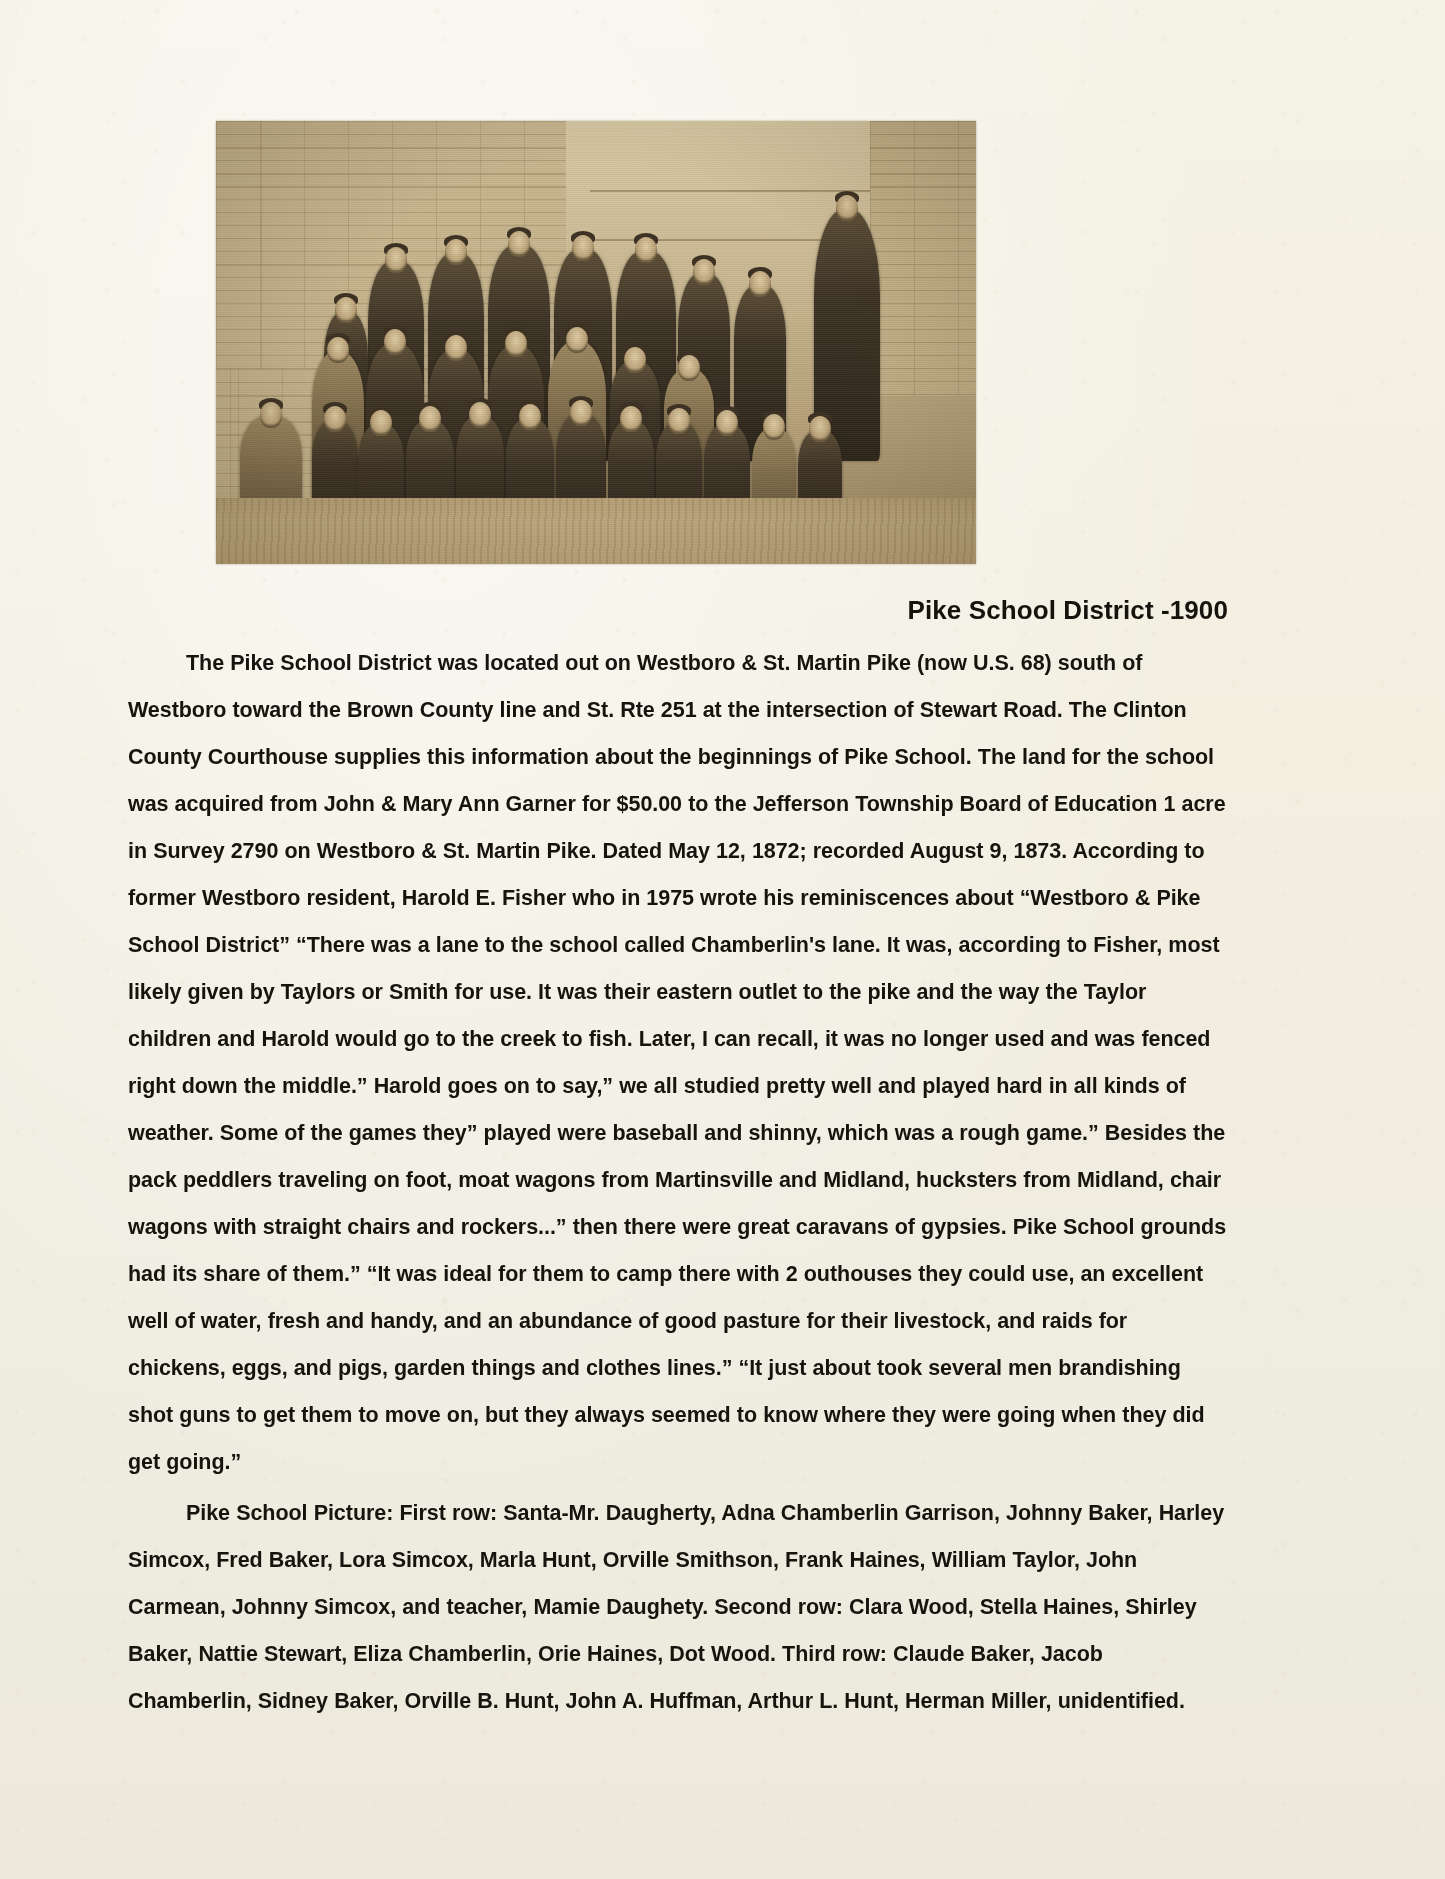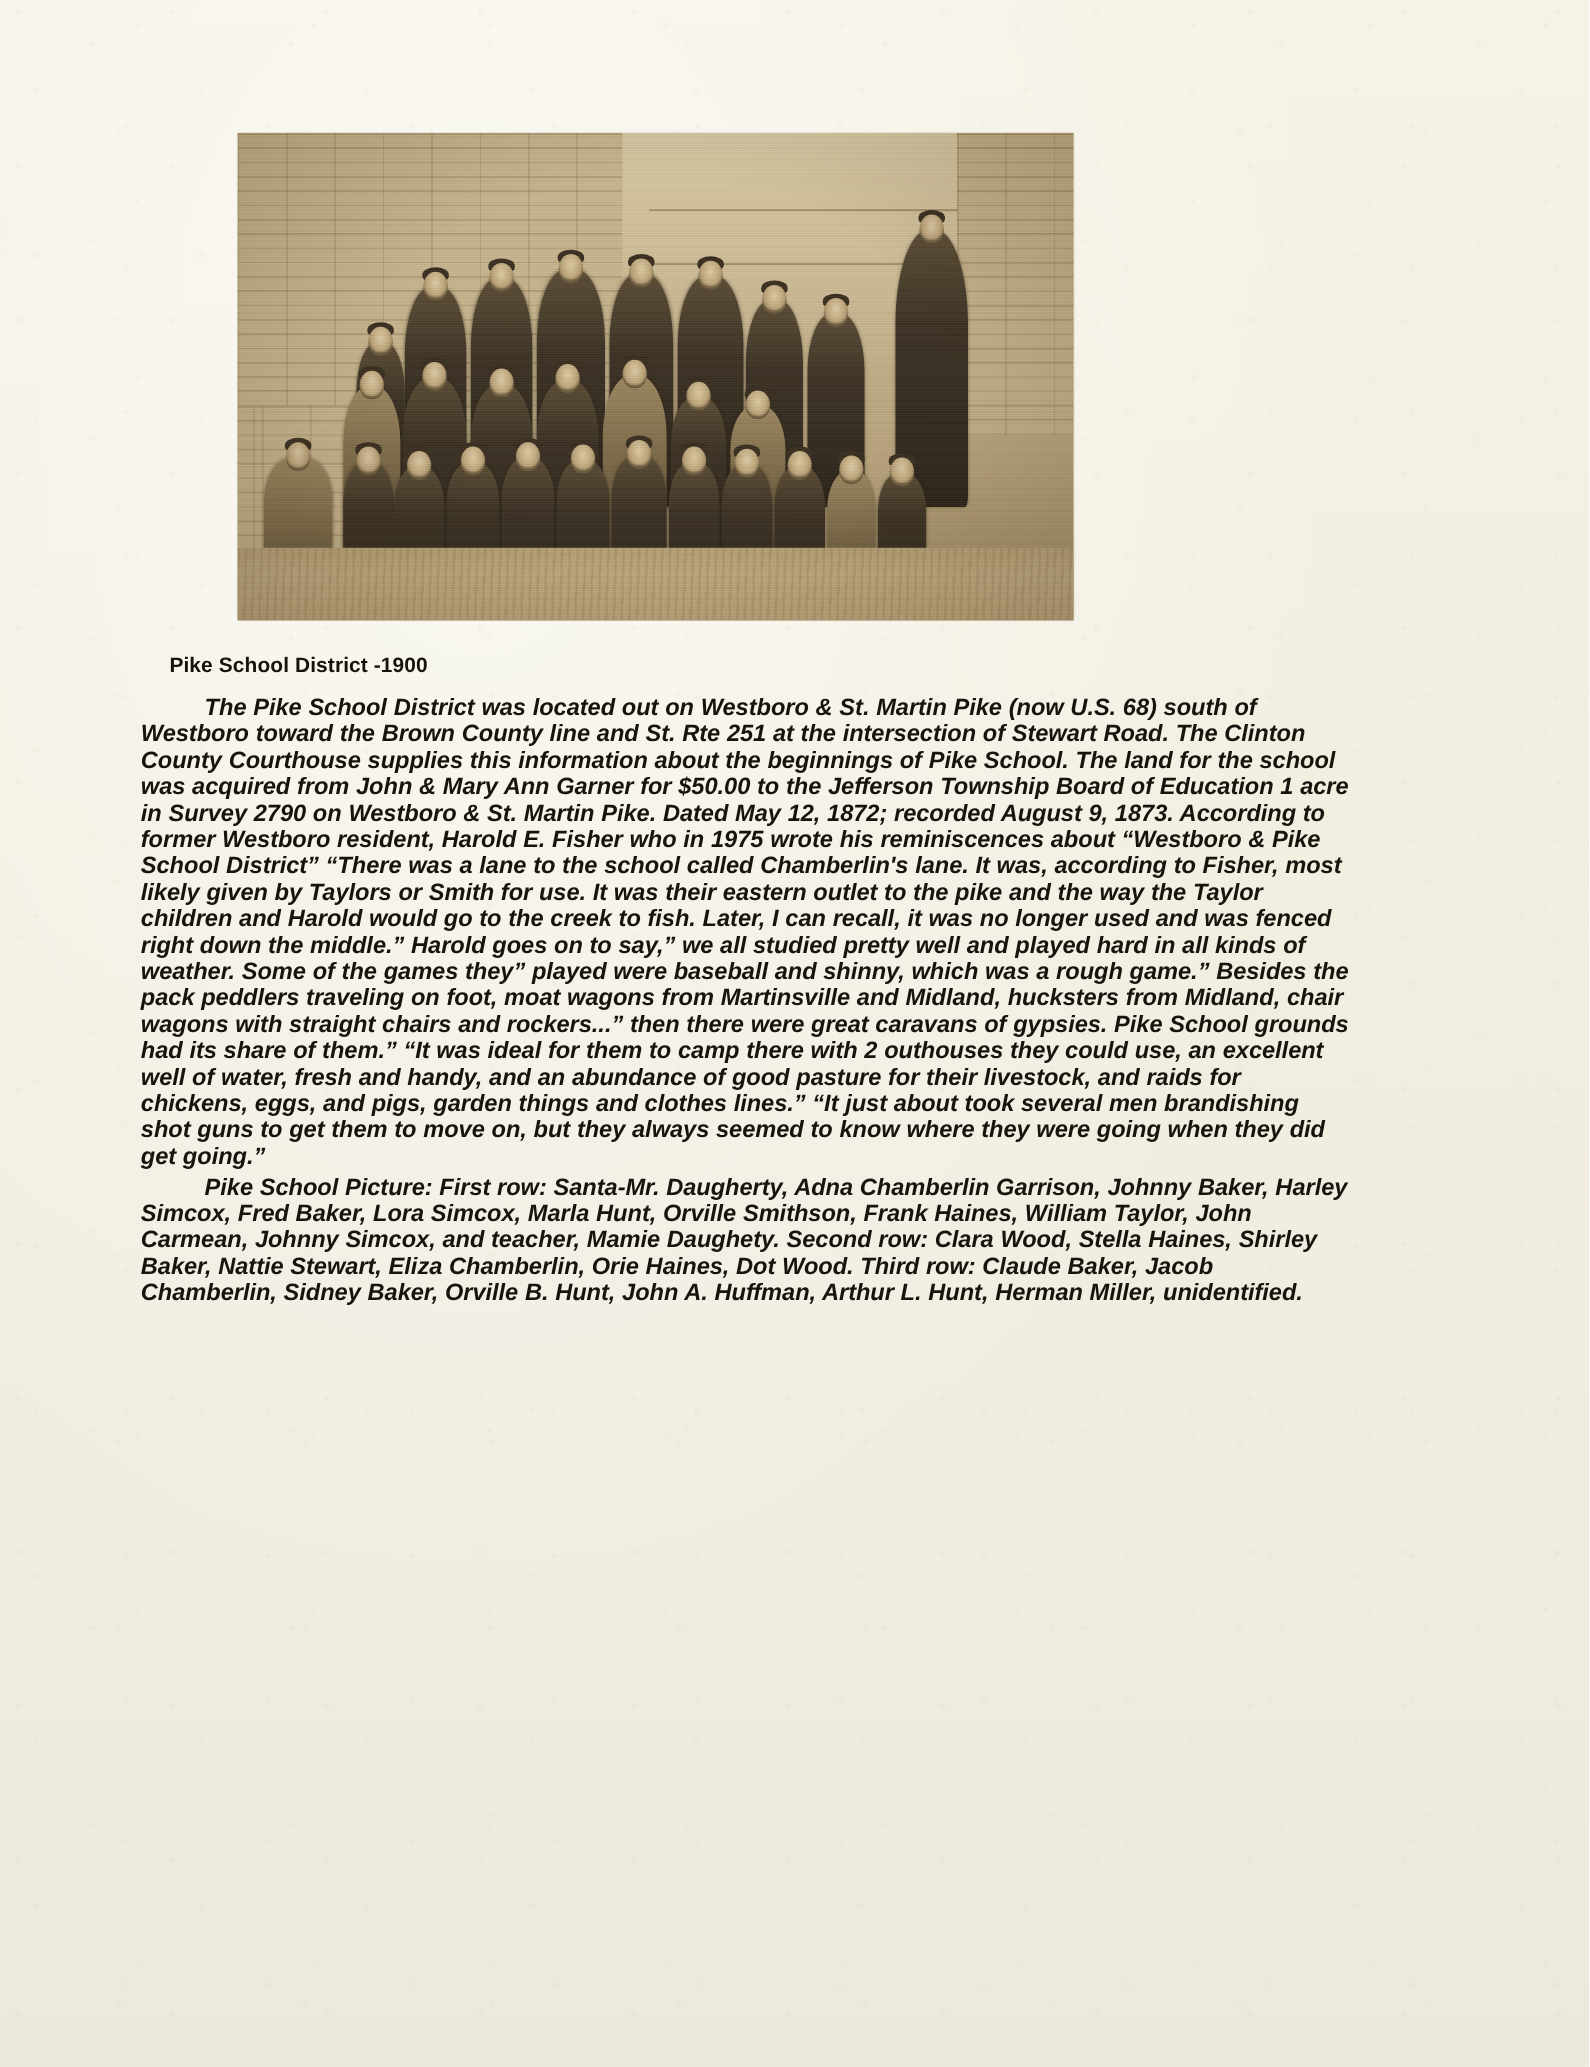--- a/index.html
+++ b/index.html
@@ -185,39 +185,38 @@
   }
 
   
   .content {
     position: absolute;
     left: 128px;
     top: 595px;
     width: 1100px;
   }
   .doc-title {
-    text-align: left;
-    font-size: 19px;
+    text-align: right;
+    font-size: 26px;
     font-weight: bold;
     letter-spacing: .1px;
     color: #16130d;
     margin: 0 0 14px 0;
     padding-left: 26px;
     font-family: "Liberation Sans", sans-serif;
   }
   .body-text {
     font-size: 21.5px;
     font-weight: bold;
-    line-height: 24px;
+    line-height: 47px;
     color: #17140e;
     text-align: left;
     margin: 0;
     letter-spacing: -0.05px;
     word-spacing: 0.2px;
-    font-style: italic;
   }
   .body-text.para2 {
     margin-top: 4px;
   }
   .indent { display: inline-block; width: 58px; }
 </style>
 </head>
 <body>
 
 <div class="page">

